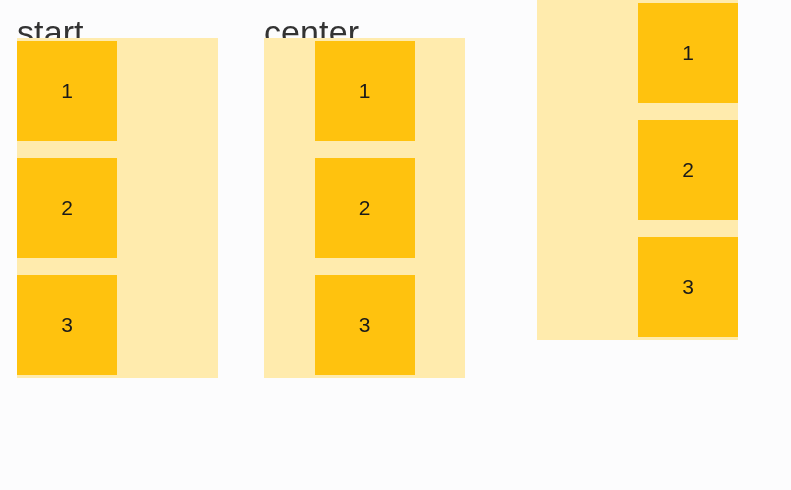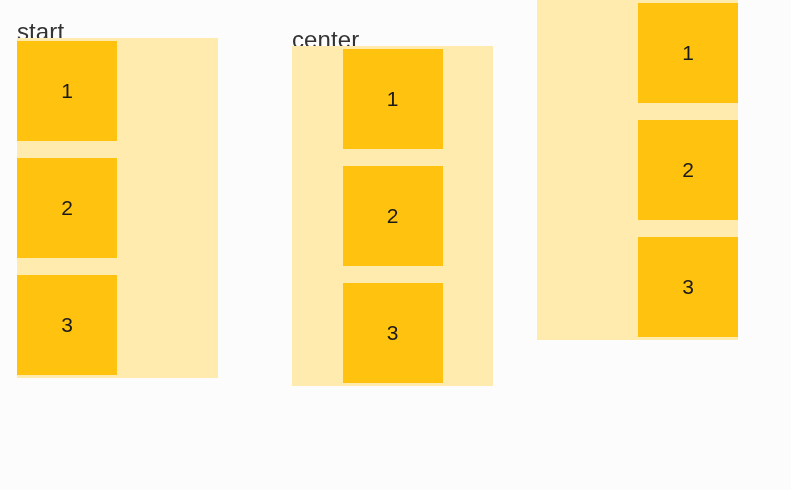--- a/index.html
+++ b/index.html
@@ -17,21 +17,21 @@
     position: relative;
     width: 791px;
     height: 490px;
   }
   .demo-column {
     position: absolute;
     top: 0;
     width: 201px;
   }
   .column-label {
-    font-size: 24px;
+    font-size: 34px;
     line-height: 30px;
     color: #333333;
     font-weight: 400;
     padding-top: 17px;
     height: 38px;
     box-sizing: border-box;
     letter-spacing: 0.1px;
   }
   .align-container {
     position: relative;
@@ -56,21 +56,21 @@
     font-size: 21px;
     display: flex;
     align-items: center;
     justify-content: center;
     flex: 0 0 auto;
     box-sizing: border-box;
   }
 
   
   #col-start  { left: 17px;  }
-  #col-center { left: 292px; margin-top: 8px; }
+  #col-center { left: 264px; }
   #col-end    { left: 537px; }
 </style>
 </head>
 <body>
 
 <div class="demo-root">
 
   <div class="demo-column" id="col-start">
     <div class="column-label">start</div>
     <div class="align-container align-start">

